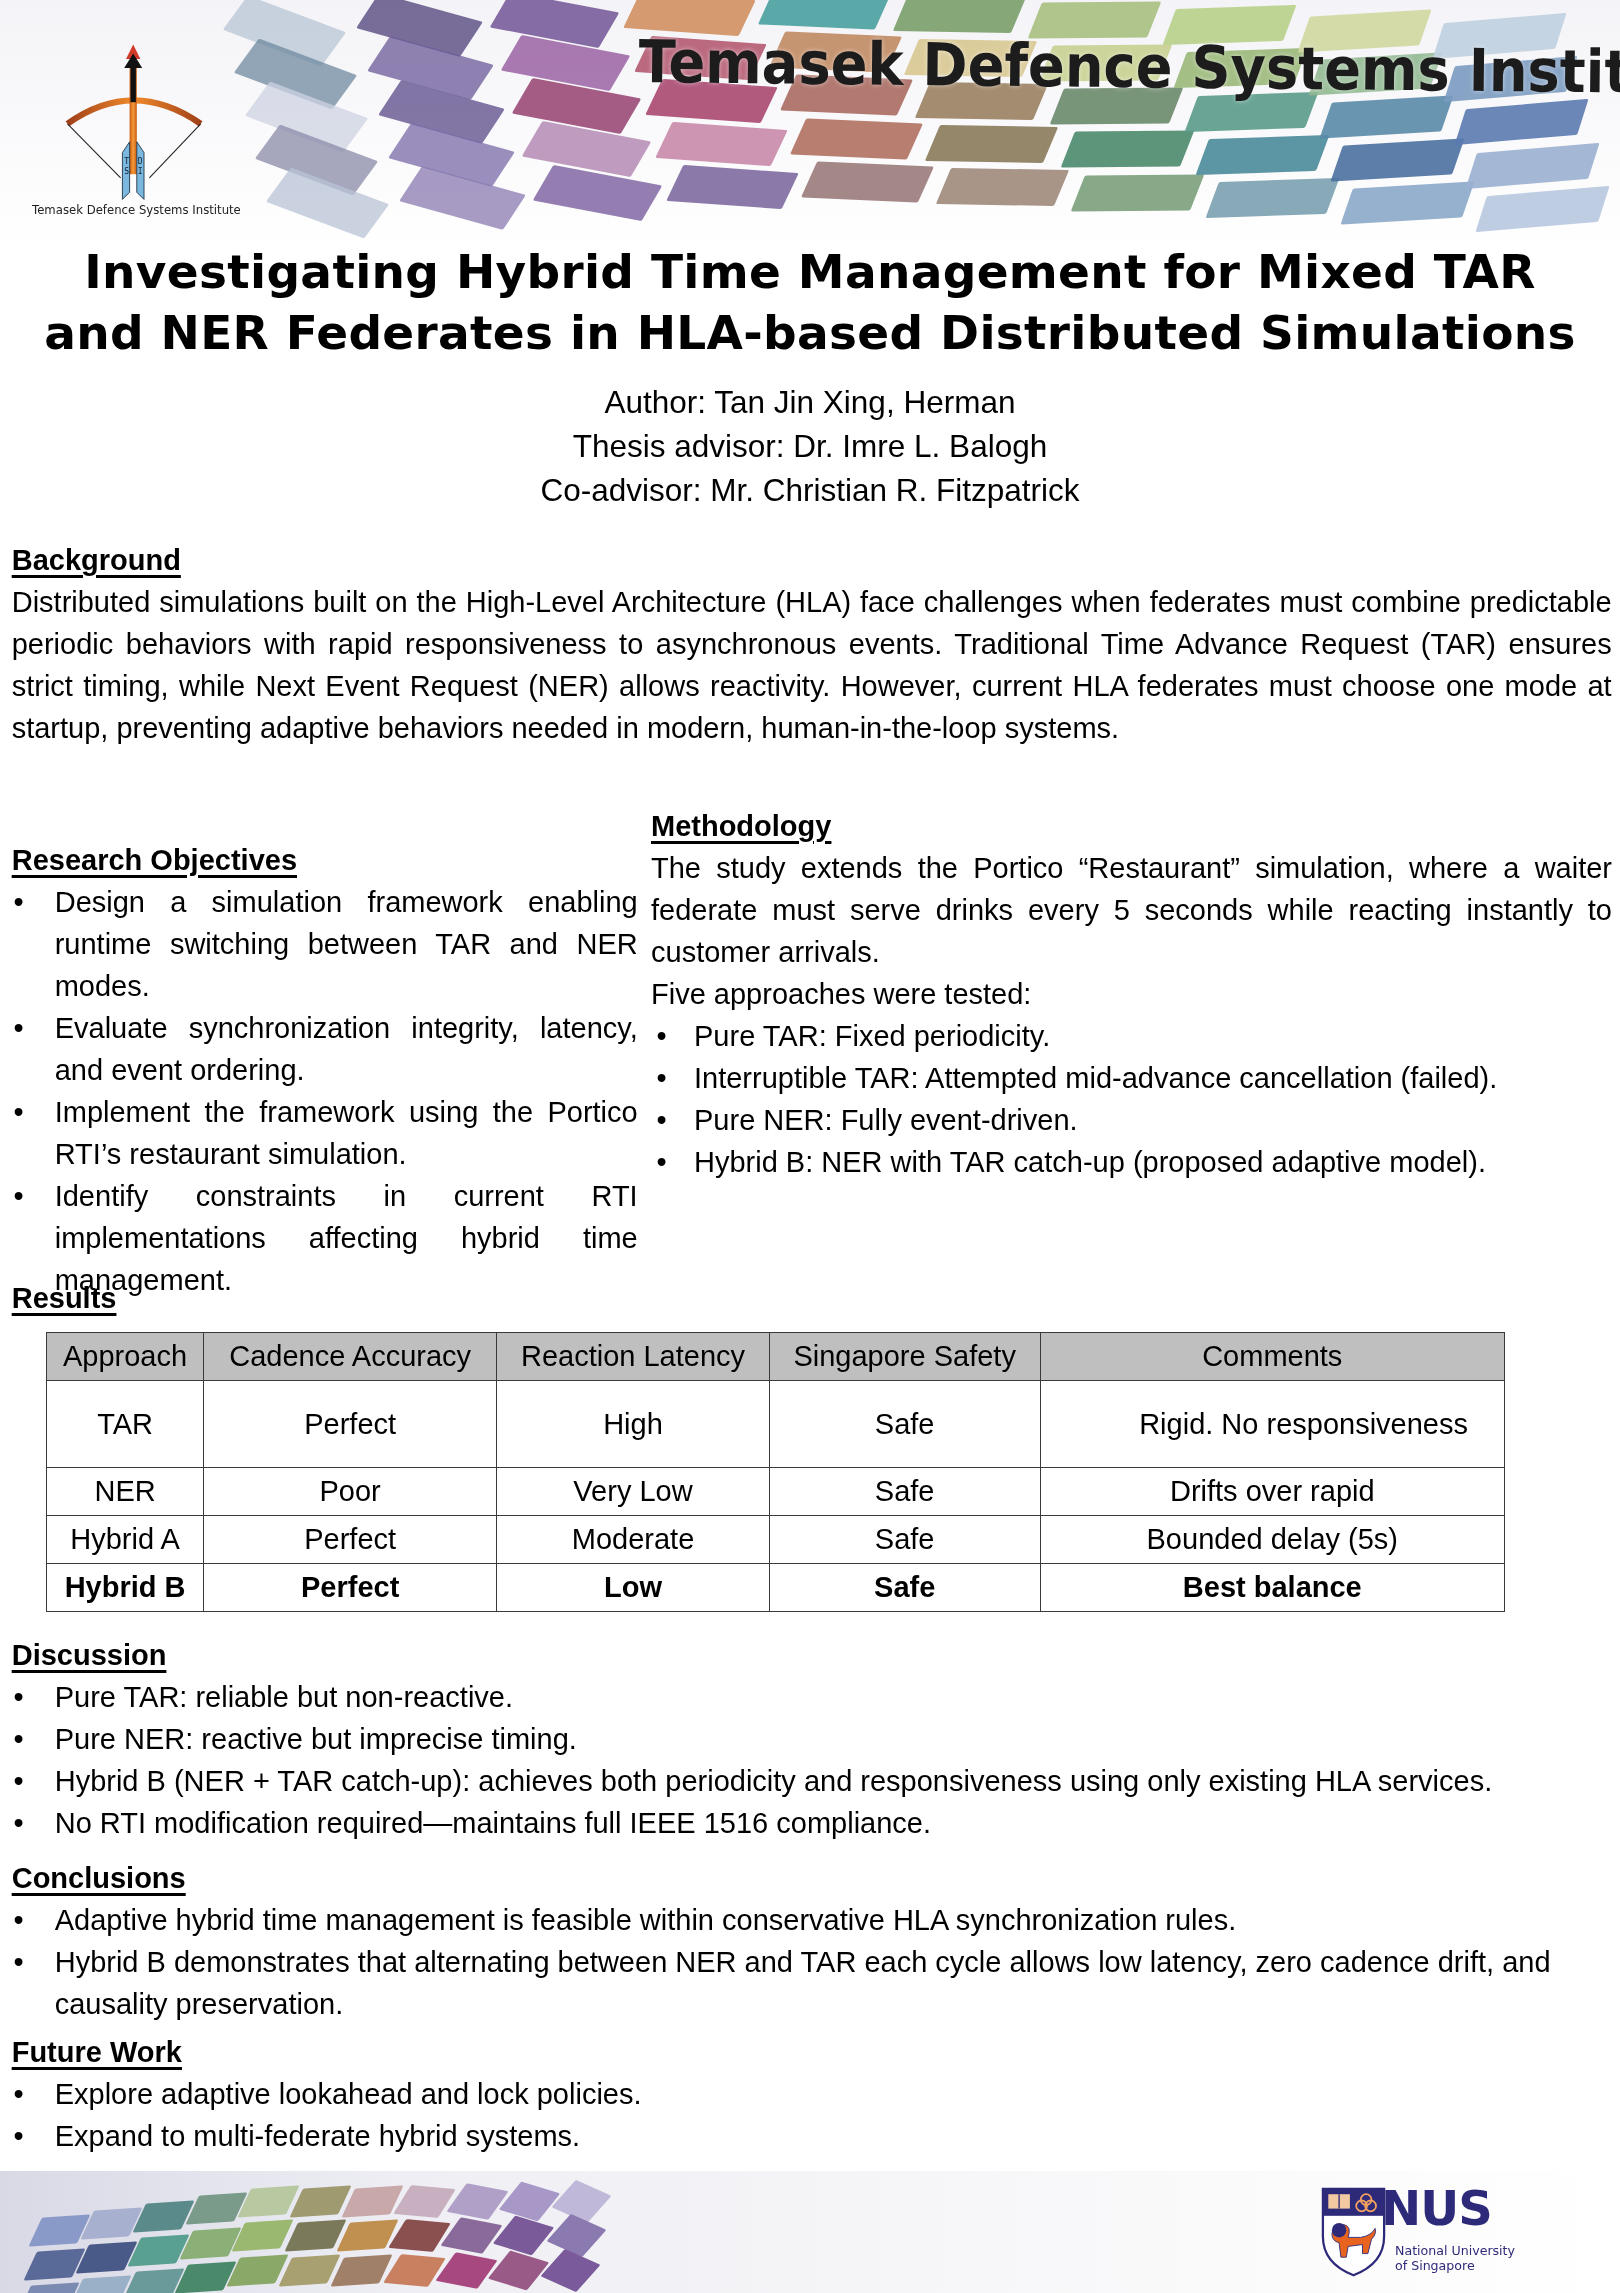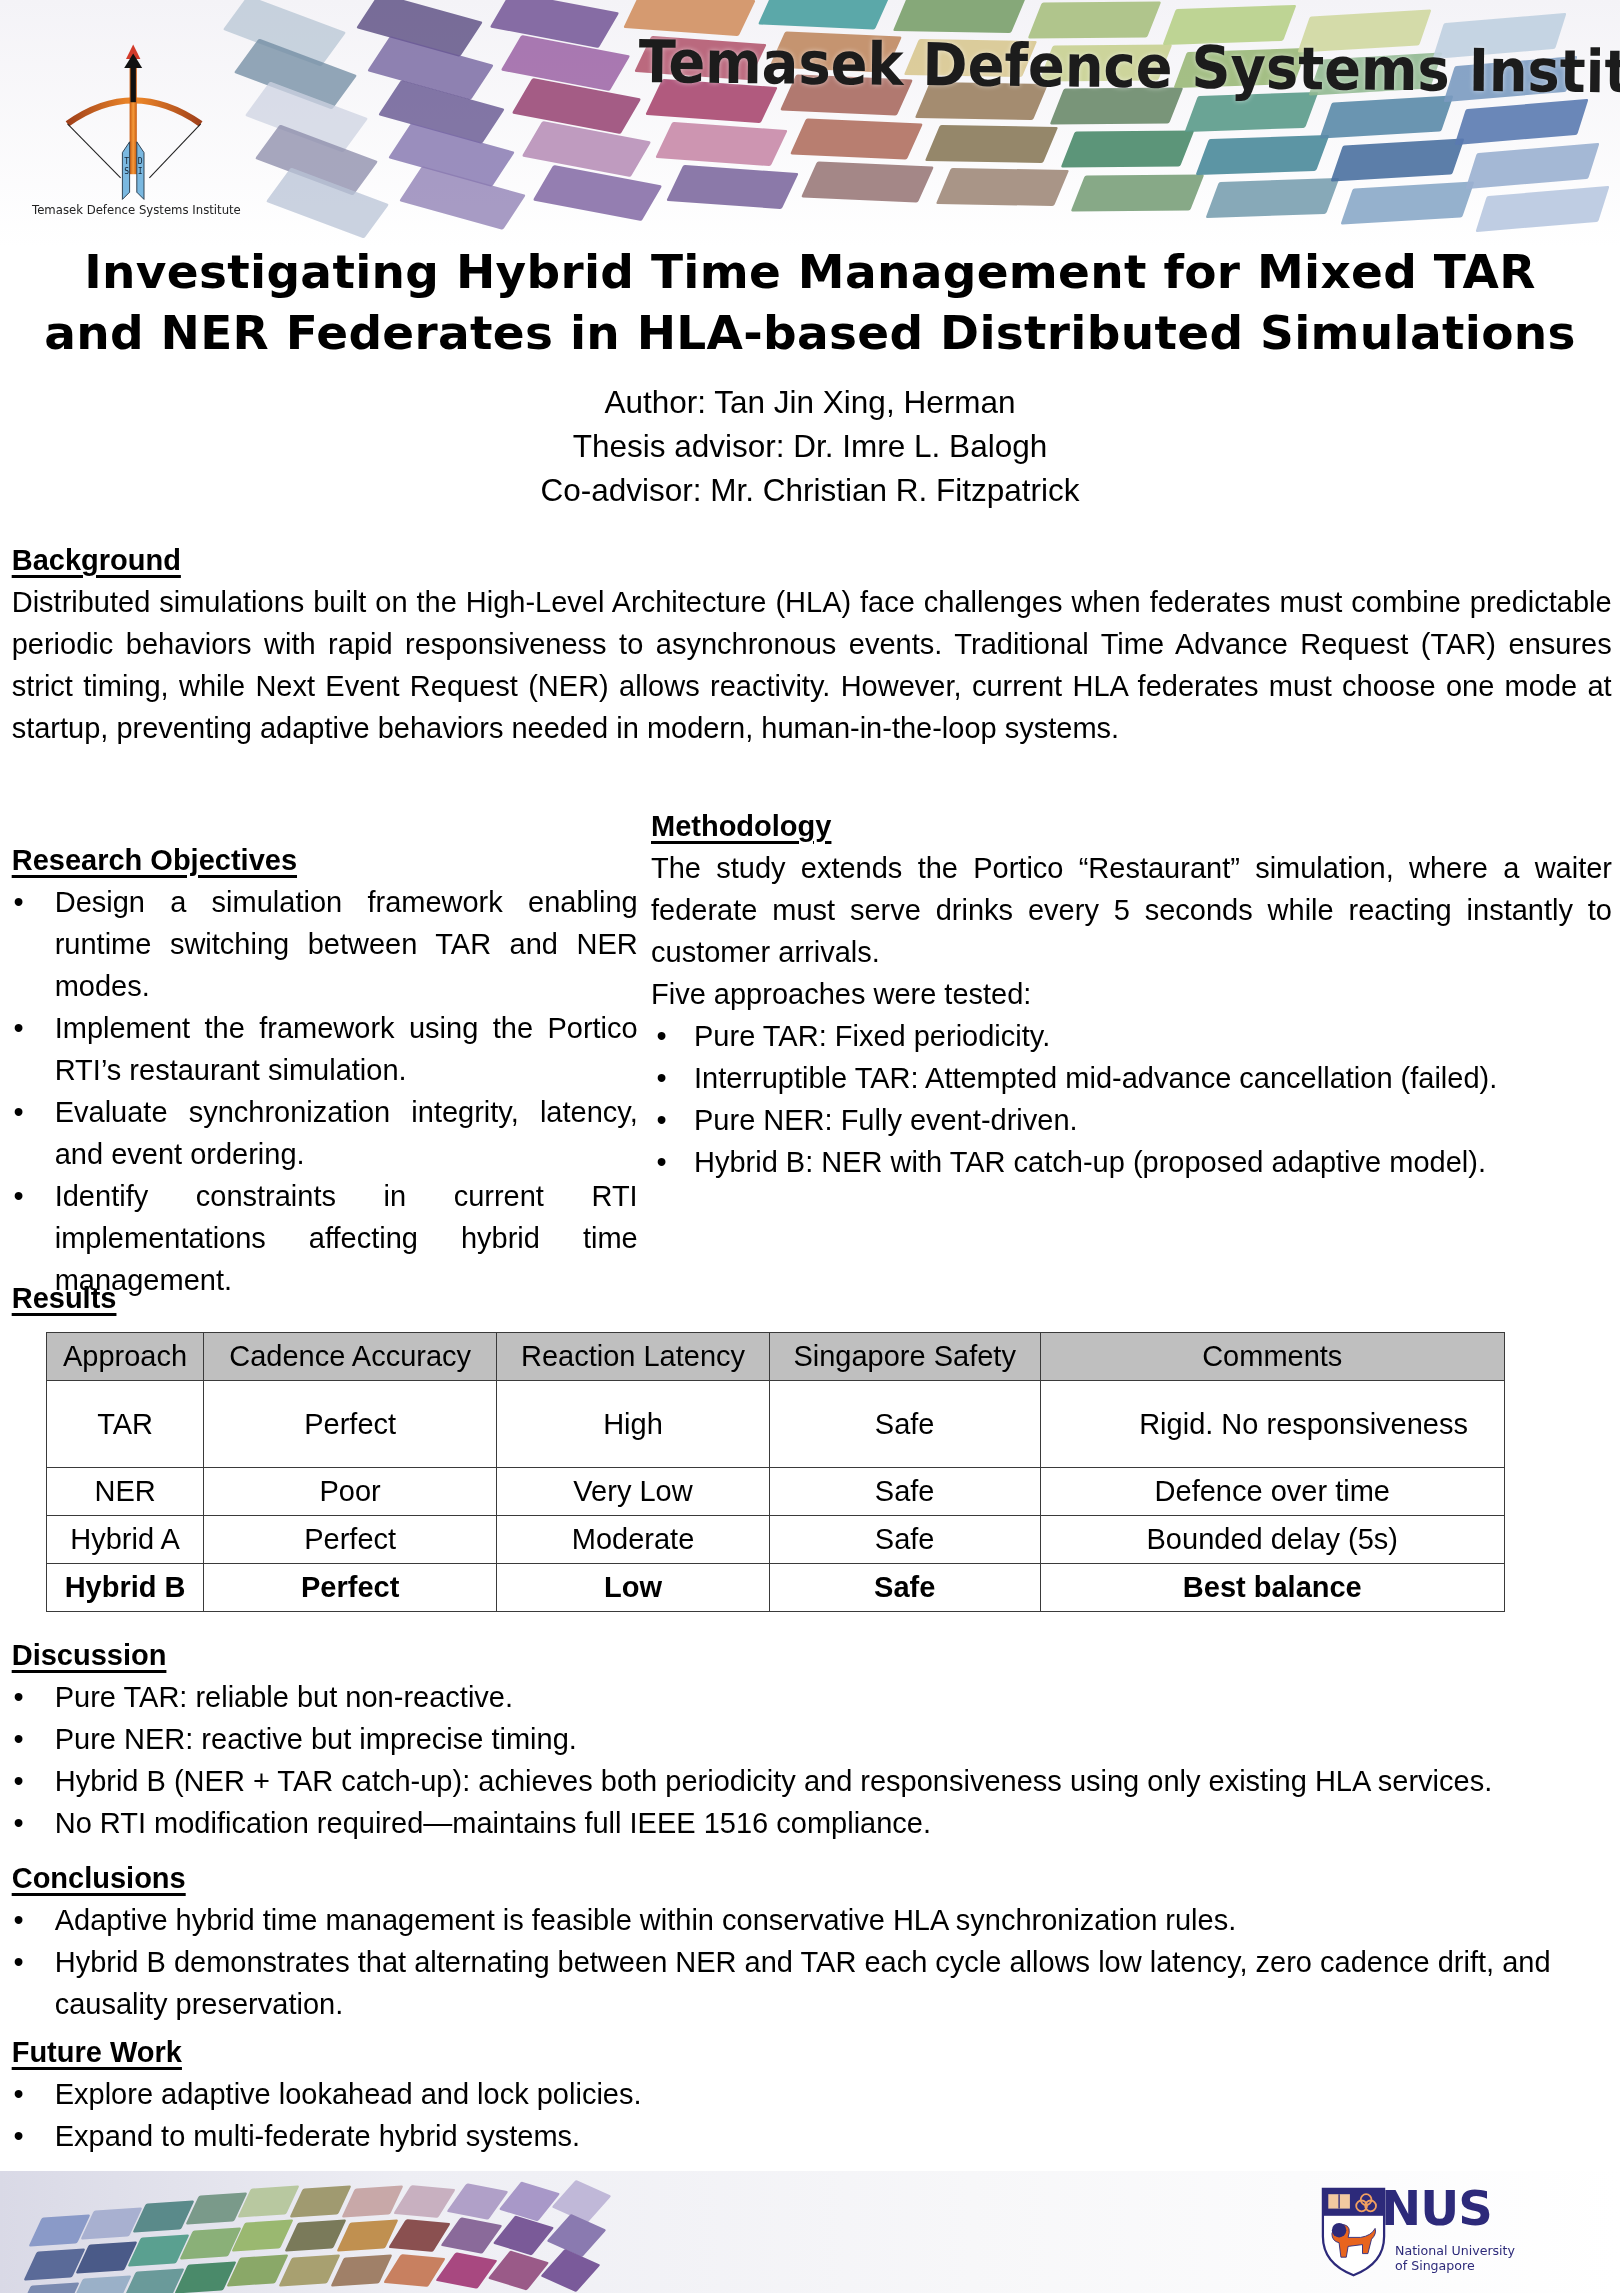--- a/index.html
+++ b/index.html
@@ -180,22 +180,22 @@
 
 <div class="section" style="left:11.7px; top:540px; width:1600px;">
   <span class="heading">Background</span>
   <div class="justify">Distributed simulations built on the High-Level Architecture (HLA) face challenges when federates must combine predictable periodic behaviors with rapid responsiveness to asynchronous events. Traditional Time Advance Request (TAR) ensures strict timing, while Next Event Request (NER) allows reactivity. However, current HLA federates must choose one mode at startup, preventing adaptive behaviors needed in modern, human-in-the-loop systems.</div>
 </div>
 
 <div class="section" style="left:11.7px; top:840px; width:626px;">
   <span class="heading">Research Objectives</span>
   <ul class="bullets justify">
     <li>Design a simulation framework enabling runtime switching between TAR and NER modes.</li>
+    <li>Evaluate synchronization integrity, latency, and event ordering.</li>
     <li>Implement the framework using the Portico RTI’s restaurant simulation.</li>
-    <li>Evaluate synchronization integrity, latency, and event ordering.</li>
     <li>Identify constraints in current RTI implementations affecting hybrid time management.</li>
   </ul>
 </div>
 
 <div class="section" style="left:651px; top:806px; width:961px;">
   <span class="heading">Methodology</span>
   <div class="justify">The study extends the Portico “Restaurant” simulation, where a waiter federate must serve drinks every 5 seconds while reacting instantly to customer arrivals.</div>
   <div>Five approaches were tested:</div>
   <ul class="bullets sub">
     <li>Pure TAR: Fixed periodicity.</li>
@@ -225,21 +225,21 @@
       <td>Perfect</td>
       <td>High</td>
       <td>Safe</td>
       <td style="padding:0 36px;text-align:right;">Rigid. No responsiveness</td>
     </tr>
     <tr>
       <td>NER</td>
       <td>Poor</td>
       <td>Very Low</td>
       <td>Safe</td>
-      <td>Defence over time</td>
+      <td>Drifts over rapid</td>
     </tr>
     <tr>
       <td>Hybrid A</td>
       <td>Perfect</td>
       <td>Moderate</td>
       <td>Safe</td>
       <td>Bounded delay (5s)</td>
     </tr>
     <tr class="bold">
       <td>Hybrid B</td>

